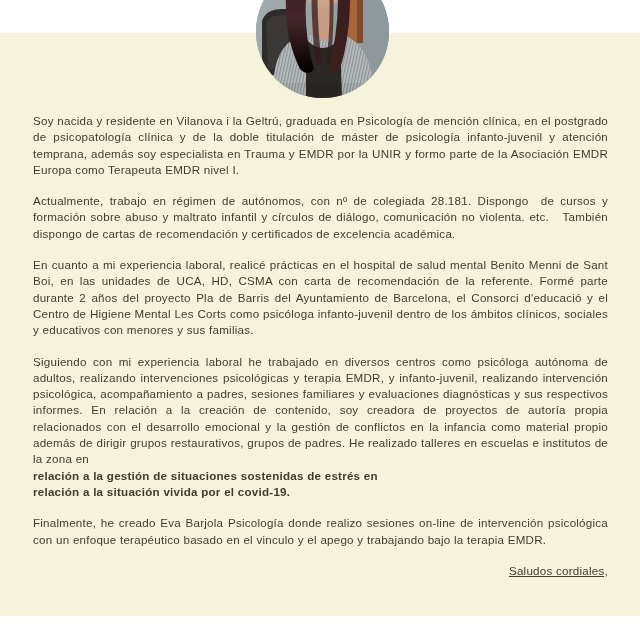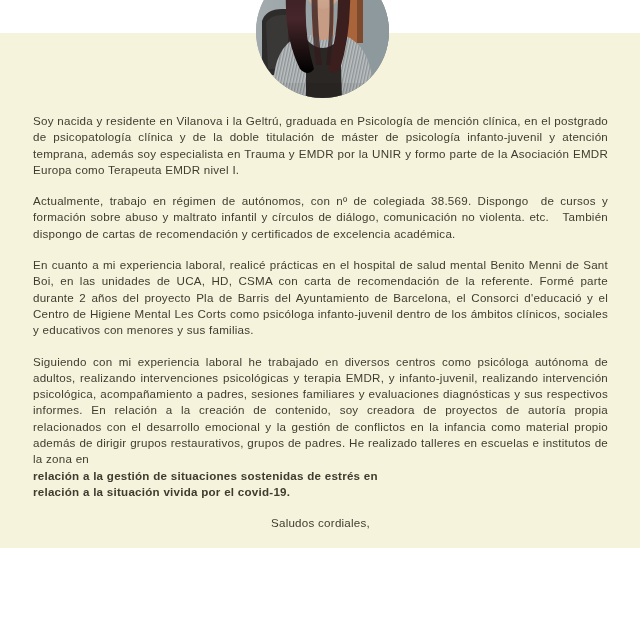--- a/index.html
+++ b/index.html
@@ -13,21 +13,21 @@
     font-family: "Liberation Sans", sans-serif;
     overflow: hidden;
     position: relative;
   }
 
   
   #page {
     position: absolute;
     inset: 0;
     width: 640px;
-    height: 548px;
+    height: 616px;
     background: #f9a8d4;
     overflow: hidden;
   }
 
   
   #cream-panel {
     position: absolute;
     left: 0;
     top: 33px;
     width: 640px;
@@ -89,21 +89,22 @@
   p.para:last-child {
     margin-bottom: 0;
   }
   
   p.para .tail {
     display: block;
     text-align: left;
     font-weight: bold;
   }
   p.para.nojust {
-    text-align: center;
+    text-align: right;
+    text-decoration: underline;
   }
 </style>
 </head>
 <body>
 
 <div id="page">
 
   <div id="cream-panel"></div>
   <div id="white-strip"></div>
 
@@ -166,24 +167,25 @@
       <path d="M76 6 Q80 54 74 100 L70 100 Q76 54 72 6 Z" fill="#2f1918" opacity="0.7"></path>
 
       <rect x="0" y="118" width="133" height="15" fill="#000000" opacity="0.06"></rect>
     </svg>
   </div>
 
   <div id="body-text">
 
     <p class="para">Soy nacida y residente en Vilanova i la Geltrú, graduada en Psicología de mención clínica, en el postgrado de psicopatología clínica y de la doble titulación de máster de psicología infanto-juvenil y atención temprana, además soy especialista en Trauma y EMDR por la UNIR y formo parte de la Asociación EMDR Europa como Terapeuta EMDR nivel I.</p>
 
-    <p class="para">Actualmente, trabajo en régimen de autónomos, con nº de colegiada 38.569. Dispongo  de cursos y formación sobre abuso y maltrato infantil y círculos de diálogo, comunicación no violenta. etc.   También dispongo de cartas de recomendación y certificados de excelencia académica.</p>
+    <p class="para">Actualmente, trabajo en régimen de autónomos, con nº de colegiada 28.181. Dispongo  de cursos y formación sobre abuso y maltrato infantil y círculos de diálogo, comunicación no violenta. etc.   También dispongo de cartas de recomendación y certificados de excelencia académica.</p>
 
     <p class="para">En cuanto a mi experiencia laboral, realicé prácticas en el hospital de salud mental Benito Menni de Sant Boi, en las unidades de UCA, HD, CSMA con carta de recomendación de la referente. Formé parte durante 2 años del proyecto Pla de Barris del Ayuntamiento de Barcelona, el Consorci d'educació y el Centro de Higiene Mental Les Corts como psicóloga infanto-juvenil dentro de los ámbitos clínicos, sociales y educativos con menores y sus familias.</p>
 
     <p class="para"><span>Siguiendo con mi experiencia laboral he trabajado en diversos centros como psicóloga autónoma de adultos, realizando intervenciones psicológicas y terapia EMDR, y infanto-juvenil, realizando intervención psicológica, acompañamiento a padres, sesiones familiares y evaluaciones diagnósticas y sus respectivos informes. En relación a la creación de contenido, soy creadora de proyectos de autoría propia relacionados con el desarrollo emocional y la gestión de conflictos en la infancia como material propio además de dirigir grupos restaurativos, grupos de padres. He realizado talleres en escuelas e institutos de la zona en</span><span class="tail">relación a la gestión de situaciones sostenidas de estrés en</span><span class="tail">relación a la situación vivida por el covid-19.</span></p>
 
+    <p class="para">Finalmente, he creado Eva Barjola Psicología donde realizo sesiones on-line de intervención psicológica con un enfoque terapéutico basado en el vinculo y el apego y trabajando bajo la terapia EMDR.</p>
 
     <p class="para nojust">Saludos cordiales,</p>
 
   </div>
 
 </div>
 
 </body></html>

